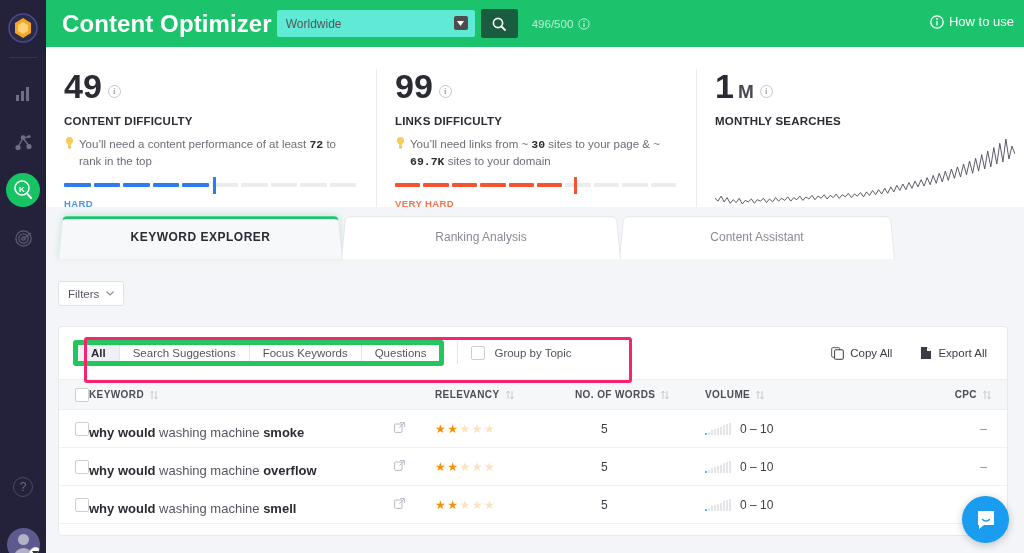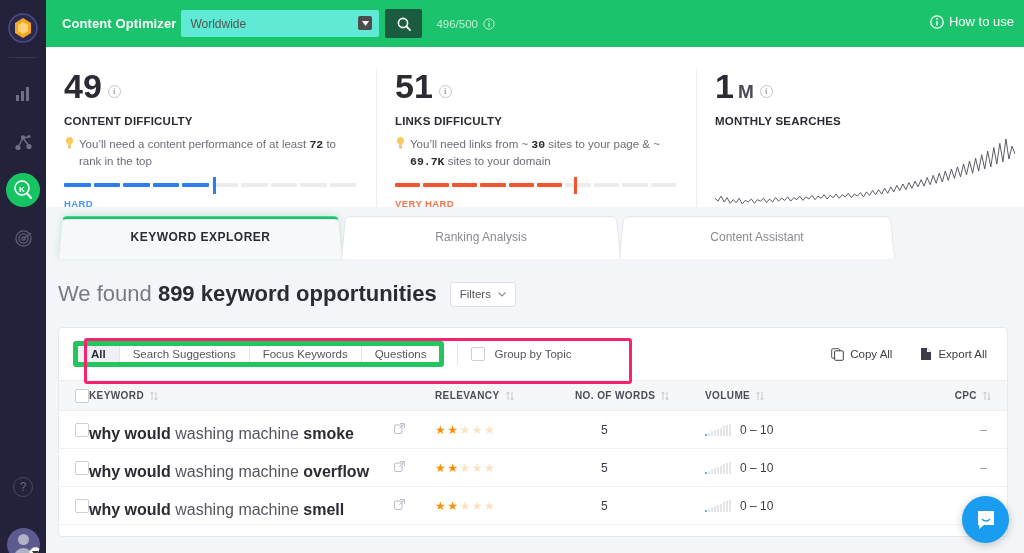--- a/index.html
+++ b/index.html
@@ -56,21 +56,21 @@
   
   .main { width: 978px; height: 553px; position: relative; background:#f4f5f8; overflow:hidden;}
 
   
   .topbar {
     height: 47px; background: #1ec46e; background:#1bc46c;
     display: flex; align-items: center; padding-left: 16px;
     position: relative;
   }
   .app-title {
-    color:#fff; font-size: 13px; font-weight: bold; letter-spacing: .1px;
+    color:#fff; font-size: 24px; font-weight: bold; letter-spacing: .1px;
     white-space: nowrap;
   }
   .searchbox {
     margin-left: 15px; height: 27px; background:#fff; border-radius:2px;
     display:flex; align-items:center; width: 158px; position: relative;
   }
   .search-mag { margin:0 5px 0 8px; }
   .search-input {
     border:none; outline:none; font-size: 12.5px; color:#333;
     font-family:"Liberation Sans", sans-serif;
@@ -203,21 +203,21 @@
   }
 
   table { width:100%; border-collapse:collapse; }
   thead th {
     background:#f6f7f9; height:30px; font-size:10px; font-weight:bold; color:#4c4c57;
     letter-spacing:.4px; text-align:left; border-top:1px solid #eceef1; border-bottom:1px solid #eceef1;
   }
   .th-inner { display:flex; align-items:center; gap:6px; }
   .sorticon { opacity:.5; }
   tbody td { height:38px; font-size:12px; color:#3c3c46; border-bottom:1px solid #f0f1f4; }
-  .kw { font-size:16px; color:#55555f;margin-top:8px; }
+  .kw { font-size:13px; color:#55555f;margin-top:8px; }
   .kw b { color:#2b2b33; font-weight:bold; }
   .stars { letter-spacing:1.5px; font-size:12px; }
   .star-on { color:#f5a623; color:#f79009; }
   .star-off { color:#fbe2c0; }
   .vol-spark { display:flex; align-items:flex-end; gap:1px; height:13px;}
   .vol-spark i { width:2px; background:#e3e5e9; display:block; }
   .vol-spark i.first { background:#5ab0f5; }
 
   
   .intercom {
@@ -363,21 +363,21 @@
           <span class="seg"></span>
           <span class="seg"></span>
           <span class="seg"></span>
         <span class="marker blue" style="left:149px;"></span>
       </div>
       <div class="seg-cap cap-blue">HARD</div>
     </div>
 
     <div class="stat s2">
       <div class="stat-num">
-        <span>51</span>
+        <span>99</span>
         <span class="info-dot">i</span>
       </div>
       <div class="stat-label">LINKS DIFFICULTY</div>
       <div class="stat-tip">
         <span class="bulb">
           <svg width="11" height="14" viewBox="0 0 11 14">
             <path d="M5.5 1a3.6 3.6 0 0 0-2.2 6.5c.5.4.7.9.7 1.4h3c0-.5.2-1 .7-1.4A3.6 3.6 0 0 0 5.5 1z" fill="#f7cb5c"></path>
             <rect x="4" y="9.6" width="3" height="1.1" fill="#d8a93f"></rect>
             <rect x="4.2" y="11.3" width="2.6" height="1.1" fill="#d8a93f"></rect>
           </svg>
@@ -424,23 +424,20 @@
       <span class="tabshape"></span>
         <span class="tlabel">Content Assistant</span>
     </div>
     <div class="tab tab2 inactive">
       <span class="tabshape"></span>
         <span class="tlabel">Ranking Analysis</span>
     </div>
   </div>
 
   <div class="found-row">
-    <div class="found-text">
-      <span>We found </span><b>899 keyword opportunities</b>
-    </div>
     <div class="filters-btn">
       <span>Filters</span>
       <svg width="8" height="5" viewBox="0 0 8 5">
         <polyline points="0.5,0.5 4,4 7.5,0.5" fill="none" stroke="#8d8d97" stroke-width="1.1"></polyline>
       </svg>
     </div>
   </div>
 
   <div class="card">
     <div class="toolbar">

